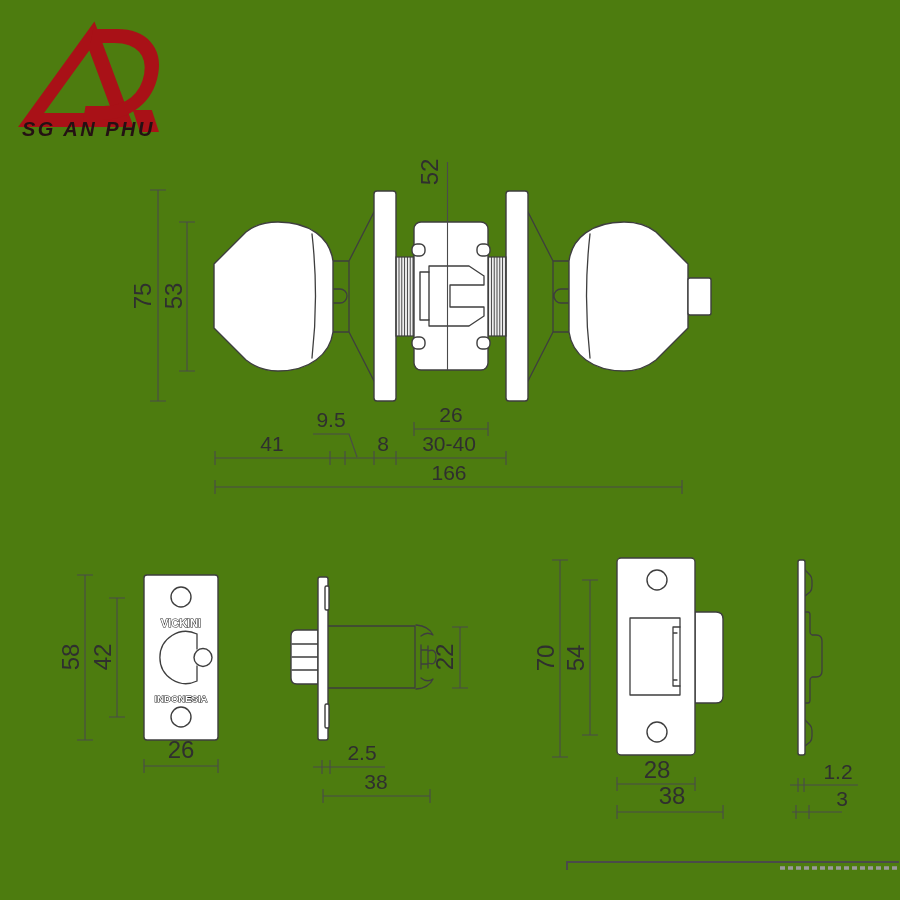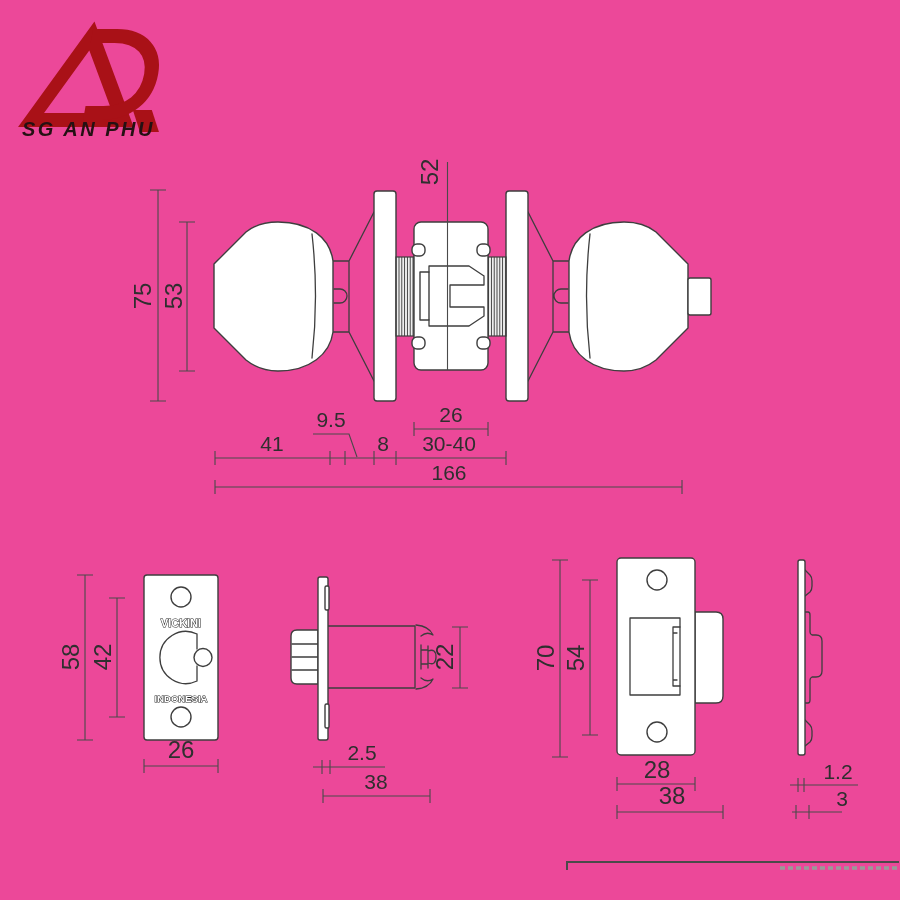--- a/index.html
+++ b/index.html
@@ -1,16 +1,16 @@
 <!DOCTYPE html>
 <html><head>
 <meta charset="utf-8">
 <style>
   html,body{margin:0;padding:0;background:#fff;}
-  .canvas{position:relative;width:900px;height:900px;background:#ec4899;overflow:hidden;
+  .canvas{position:relative;width:900px;height:900px;background:#4d7c0f;overflow:hidden;
           font-family:"Liberation Sans","DejaVu Sans",sans-serif;}
   svg{position:absolute;left:0;top:0;}
   .ol  {fill:#ffffff;stroke:#3e3e3e;stroke-width:1.4;stroke-linejoin:round;}
   .ln  {fill:none;stroke:#3e3e3e;stroke-width:1.3;stroke-linejoin:round;stroke-linecap:round;}
   .dim {fill:none;stroke:#4a4a4a;stroke-width:1.1;stroke-linecap:butt;}
   .d1  {font-family:"Liberation Sans","DejaVu Sans",sans-serif;font-size:24px;fill:#2f2f2f;text-anchor:middle;}
   .d2  {font-family:"Liberation Sans","DejaVu Sans",sans-serif;font-size:21px;fill:#2f2f2f;text-anchor:middle;}
   .stamp{font-family:"Liberation Sans","DejaVu Sans",sans-serif;font-weight:bold;text-anchor:middle;
          fill:#ffffff;stroke:#1e1e1e;stroke-width:1;paint-order:stroke;}
   .companyTxt{font-family:"Liberation Sans","DejaVu Sans",sans-serif;font-weight:800;font-style:italic;

